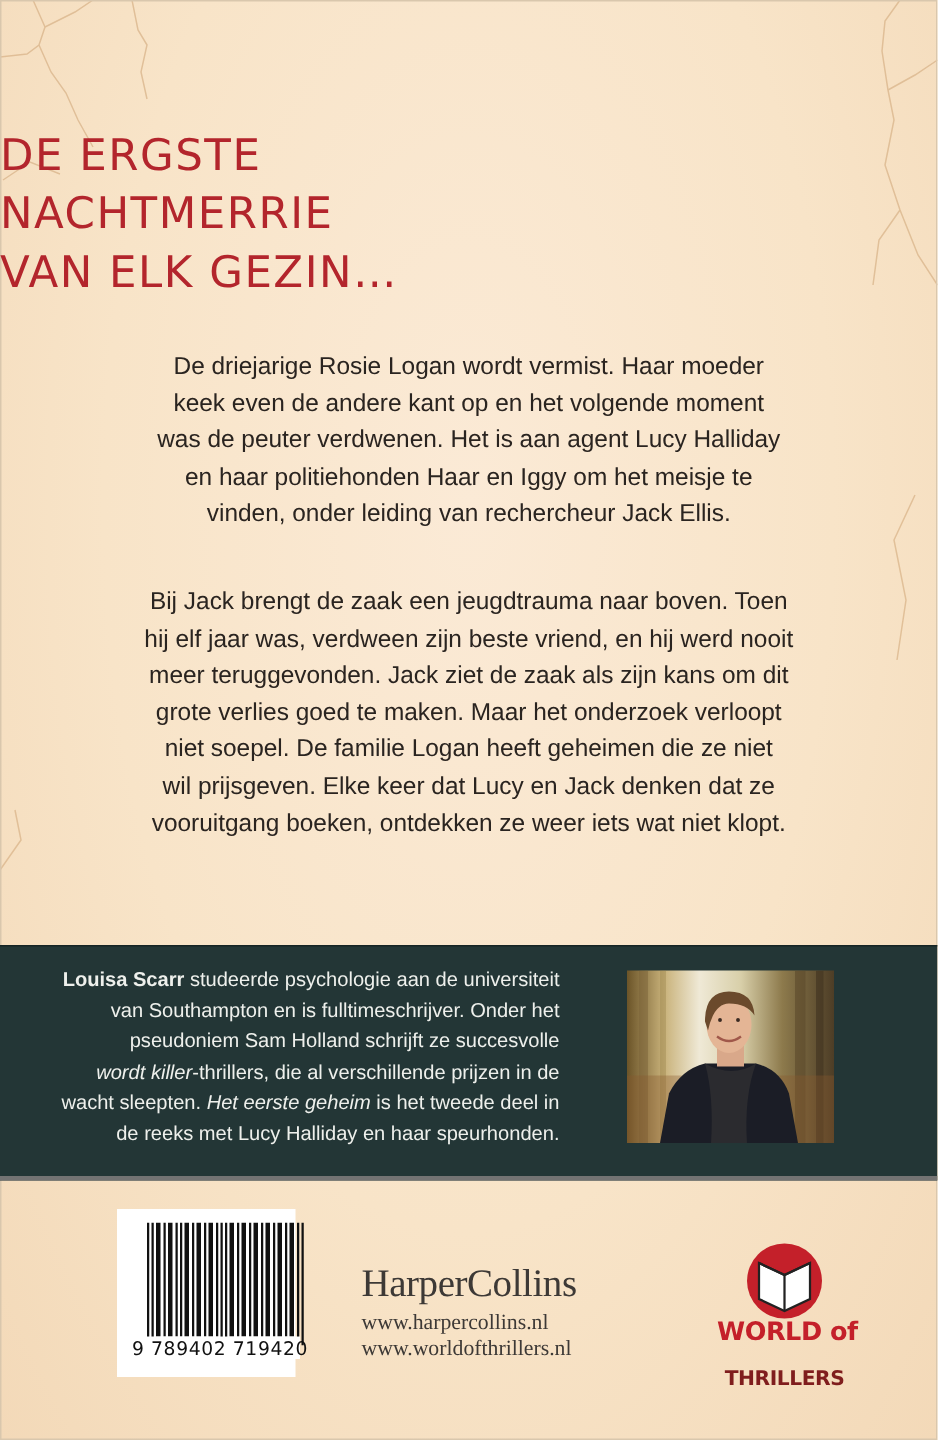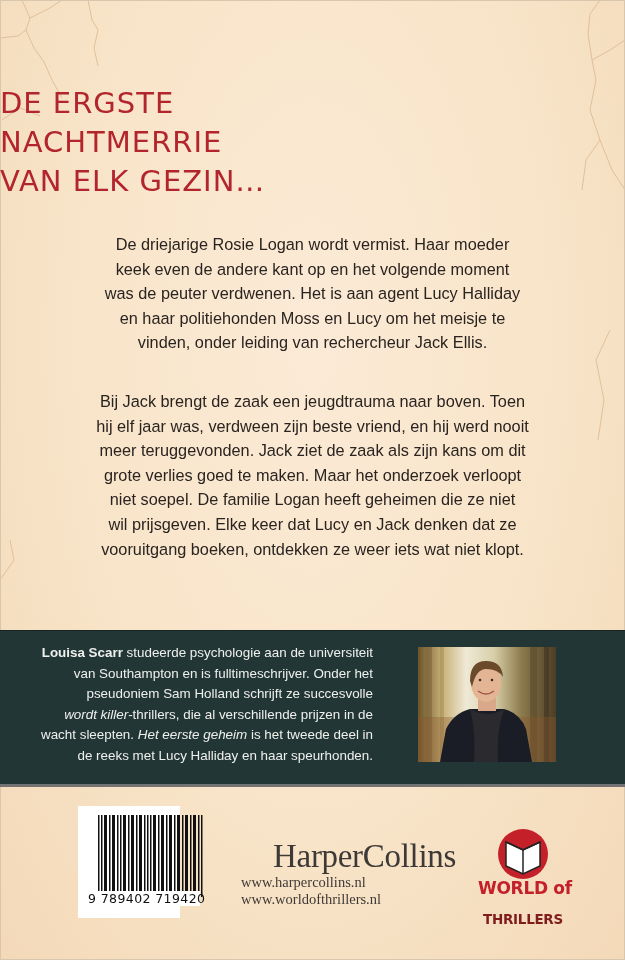--- a/index.html
+++ b/index.html
@@ -44,35 +44,35 @@
     .bio .ln { display: block; white-space: nowrap; }
     .bio b { font-weight: bold; }
     .bio i { font-style: italic; }
     .photo {
       position: absolute; left: 418px; top: 16px; width: 138px; height: 115px;
       overflow: hidden;
       background: linear-gradient(90deg, #6b5428 0%, #c9b27a 18%, #efe9d6 35%, #d8cfa9 55%, #8d7a4c 75%, #4d3d26 100%);
     }
 
     .barcode {
-      position: absolute; left: 78px; top: 806px; width: 102px; height: 112px;
+      position: absolute; left: 78px; top: 806px; width: 119px; height: 112px;
       background: #ffffff;
     }
     .bars { position: absolute; left: 20px; top: 9px; width: 108px; height: 82px; }
     .isbn {
       position: absolute; left: 10px; top: 85px; width: 112px;
       font-family: "DejaVu Sans", sans-serif; font-size: 12.5px; color: #111;
       white-space: nowrap; letter-spacing: 0.4px; background: #fff;
     }
 
     .publisher {
       position: absolute; left: 241px; top: 838px;
       font-family: "Liberation Serif", serif; color: #3d3936;
     }
-    .publisher .name { font-size: 33px; line-height: 36px; letter-spacing: -0.3px; white-space: nowrap; margin-left: 32px; }
+    .publisher .name { font-size: 26px; line-height: 36px; letter-spacing: -0.3px; white-space: nowrap; }
     .publisher .url { font-size: 14.5px; line-height: 17px; white-space: nowrap; }
 
     .wot { position: absolute; left: 478px; top: 828px; width: 90px; height: 84px; }
     .wot-line1 {
       position: absolute; top: 53px; left: 0; width: 90px; text-align: center;
       color: #c4202a; font-family: "DejaVu Sans", sans-serif; font-weight: bold;
       font-size: 17px; line-height: 14px; white-space: nowrap; letter-spacing: -0.3px;
     }
     .wot-line2 {
       position: absolute; top: 84px; left: 0; width: 90px; text-align: center;
@@ -104,21 +104,21 @@
   <div class="headline">
     <div>DE ERGSTE</div>
     <div>NACHTMERRIE</div>
     <div>VAN ELK GEZIN…</div>
   </div>
 
   <div class="blurb blurb1">
     <span class="ln">De driejarige Rosie Logan wordt vermist. Haar moeder</span>
     <span class="ln">keek even de andere kant op en het volgende moment</span>
     <span class="ln">was de peuter verdwenen. Het is aan agent Lucy Halliday</span>
-    <span class="ln">en haar politiehonden Moss en Lucy om het meisje te</span>
+    <span class="ln">en haar politiehonden Haar en Iggy om het meisje te</span>
     <span class="ln">vinden, onder leiding van rechercheur Jack Ellis.</span>
   </div>
 
   <div class="blurb blurb2">
     <span class="ln">Bij Jack brengt de zaak een jeugdtrauma naar boven. Toen</span>
     <span class="ln">hij elf jaar was, verdween zijn beste vriend, en hij werd nooit</span>
     <span class="ln">meer teruggevonden. Jack ziet de zaak als zijn kans om dit</span>
     <span class="ln">grote verlies goed te maken. Maar het onderzoek verloopt</span>
     <span class="ln">niet soepel. De familie Logan heeft geheimen die ze niet</span>
     <span class="ln">wil prijsgeven. Elke keer dat Lucy en Jack denken dat ze</span>

